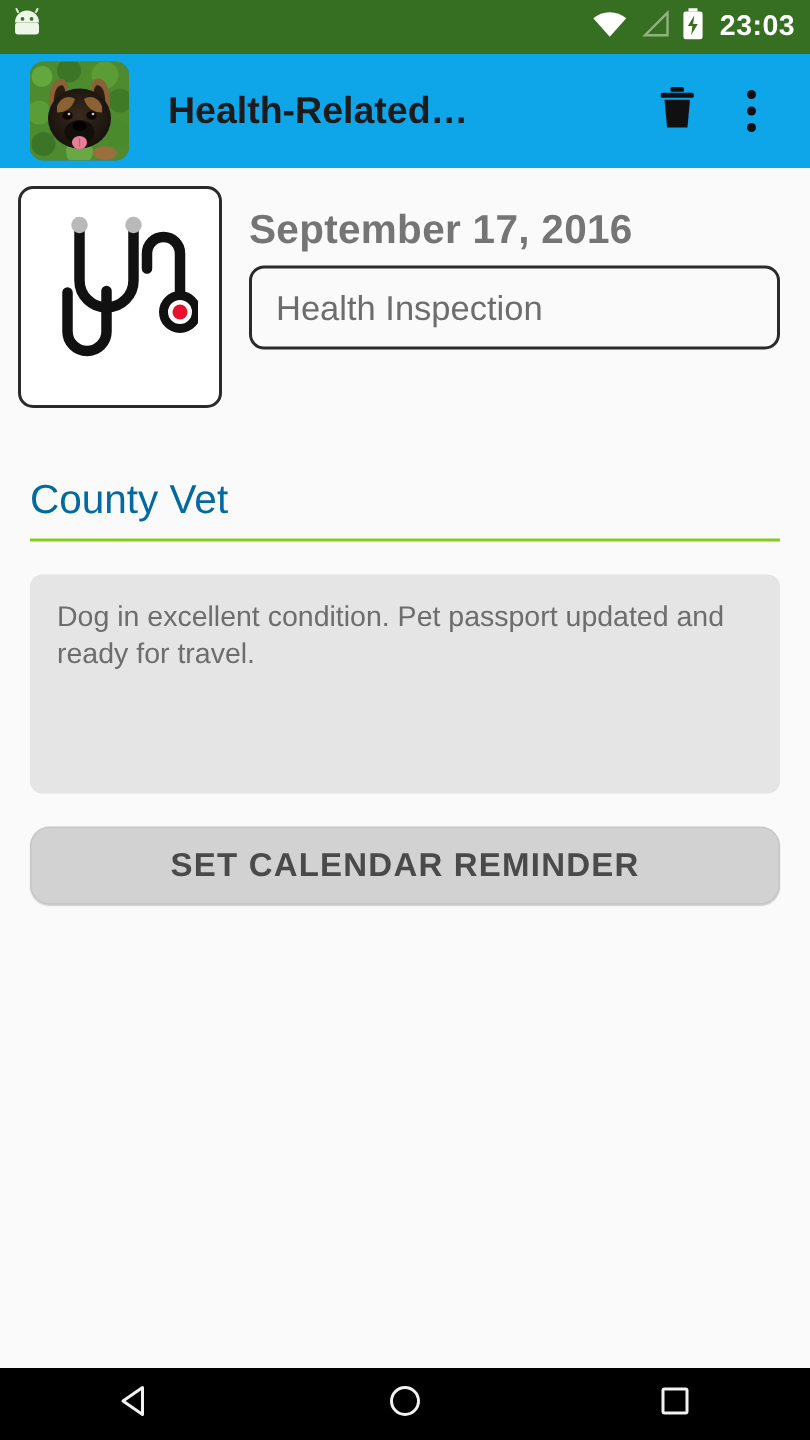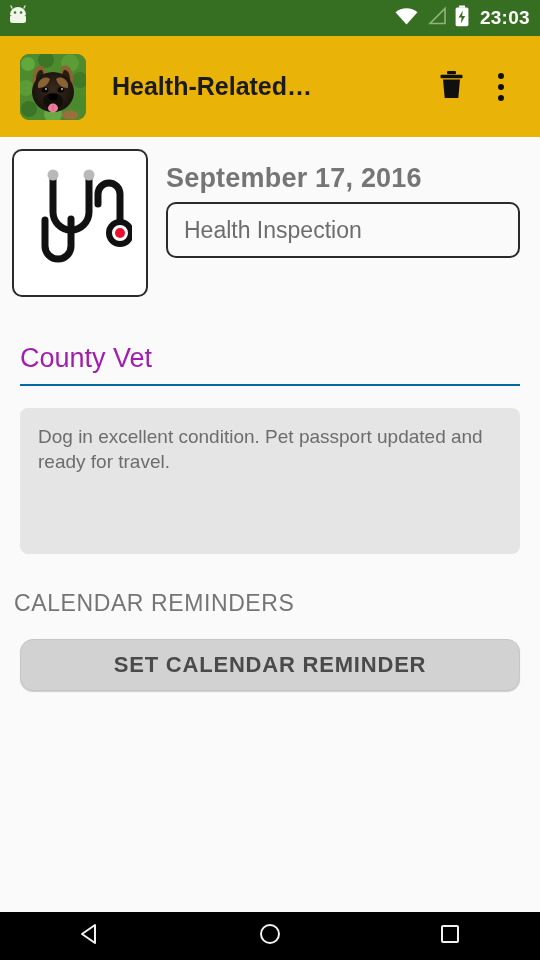--- a/index.html
+++ b/index.html
@@ -19,21 +19,21 @@
   }
   .sb-left { display:flex; align-items:center; gap:6px; }
   .sb-right { display:flex; align-items:center; gap:7px; }
   .sb-time {
     color:#fff; font-size:19px; font-weight:bold;
     letter-spacing:.3px; margin-left:3px;
   }
 
   
   .toolbar {
-    height:101px; background:#eab308;
+    height:76px; background:#0ea5e9;
     display:flex; align-items:center; padding:0 14px 0 20px;
   }
   .thumb {
     width:66px; height:66px; border-radius:9px;
     overflow:hidden; flex:0 0 auto; background:#4e7a30;
   }
   .thumb svg { display:block; width:66px; height:66px; }
   .toolbar-title {
     flex:1 1 auto; margin-left:26px;
     font-size:25px; font-weight:bold; color:#1b1b1b;
@@ -69,23 +69,23 @@
   .title-field {
     margin-top:8px; height:56px;
     border:2px solid #2a2a2a; border-radius:10px;
     background:transparent;
     display:flex; align-items:center; padding:0 16px;
     font-size:23px; color:#6d6d6d;
   }
 
   .vet-field {
     margin:35px 20px 0 20px; height:54px;
-    border-bottom:2px solid #0369a1;
+    border-bottom:2px solid #84cc16;
     display:flex; align-items:center;
-    font-size:27px; color:#a21caf;
+    font-size:27px; color:#0369a1;
   }
 
   .notes-field {
     margin:22px 20px 0 20px; height:146px;
     background:#e5e5e5; border-radius:8px;
     padding:16px 18px;
     font-size:19px; line-height:25px; color:#6d6d6d;
   }
 
   .section-label {
@@ -240,21 +240,20 @@
       <div class="right-col">
         <div class="date-text">September 17, 2016</div>
         <div class="title-field" placeholder="Title">Health Inspection</div>
       </div>
     </div>
 
     <div class="vet-field" placeholder="Veterinarian">County Vet</div>
 
     <div class="notes-field" placeholder="Notes">Dog in excellent condition. Pet passport updated and ready for travel.</div>
 
-    <div class="section-label">CALENDAR REMINDERS</div>
 
     <div class="reminder-btn">SET CALENDAR REMINDER</div>
   </div>
 
   <div class="navbar">
     <div class="nav-btn">
       <span>
         <svg width="26" height="26" viewBox="0 0 26 26">
           <path d="M18 4 L18 22 L5 13 Z" fill="none" stroke="#f2f2f2" stroke-width="2" stroke-linejoin="round"></path>
         </svg>

